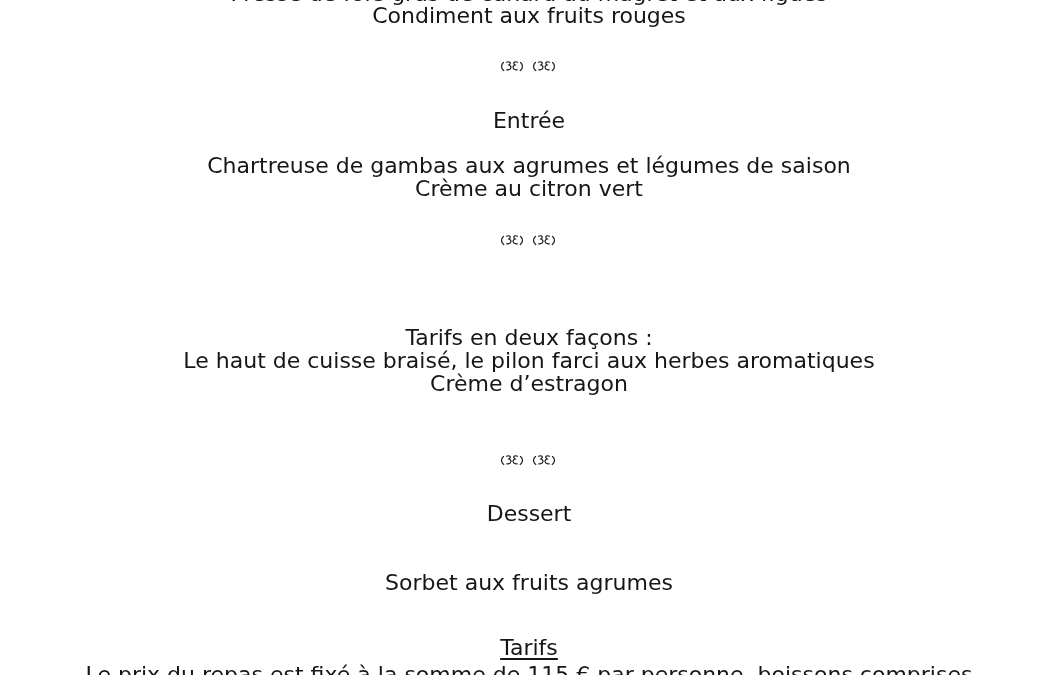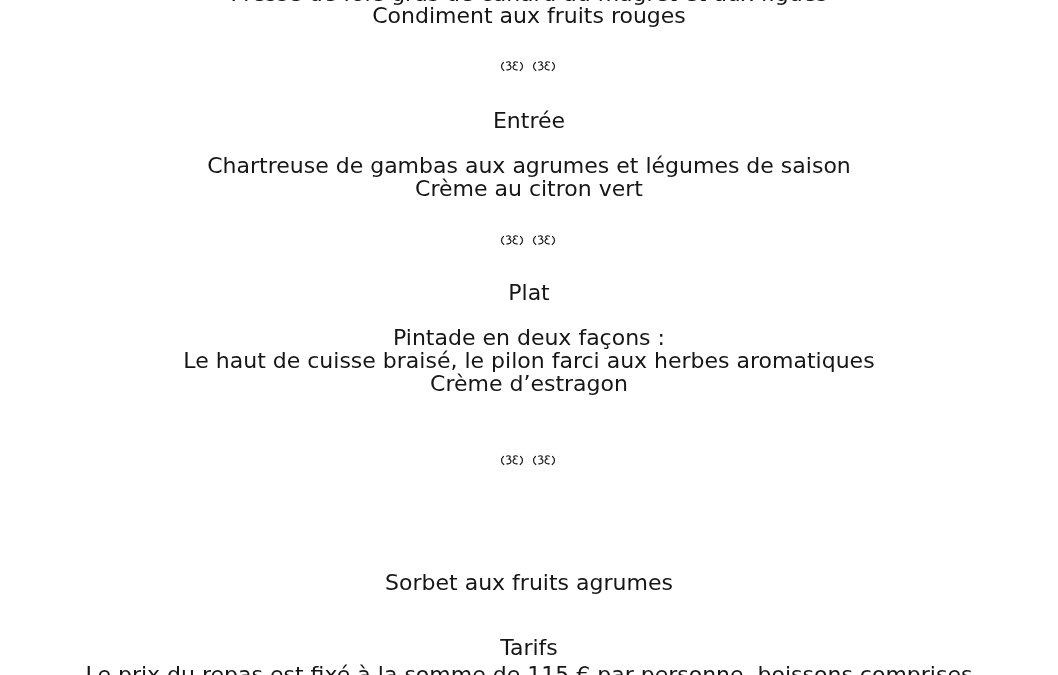--- a/index.html
+++ b/index.html
@@ -22,20 +22,21 @@
     text-align: center;
     font-size: 22px;
     line-height: 20px;
     color: #161616;
     white-space: nowrap;
   }
   .heading {
     
   }
   .underlined {
+    text-decoration: underline;
     text-underline-offset: 3px;
   }
   .divider {
     position: absolute;
     left: calc(50% - 29px);
     width: 58px;
     height: 13px;
   }
   .divider path, .divider circle {
     fill: none;
@@ -80,39 +81,39 @@
       <path d="M20.5,2.5 C23.2,4.5 23.2,8.5 20.2,10.5"></path>
     </g>
     <g transform="translate(32,0)">
       <path d="M3.5,2.5 C0.8,4.5 0.8,8.5 3.8,10.5"></path>
       <path d="M6.5,2.2 C10,0.8 11.5,3.2 8.8,5 C12.2,5.6 11.6,10.4 6.8,9.8"></path>
       <path d="M17.5,2.2 C14,0.8 12.5,3.2 15.2,5 C11.8,5.6 12.4,10.4 17.2,9.8"></path>
       <path d="M20.5,2.5 C23.2,4.5 23.2,8.5 20.2,10.5"></path>
     </g>
   </svg>
 
-  <div class="line heading" style="top:283px">Plat</div>
-  <div class="line" style="top:328px">Pintade en deux façons :</div>
+  <div class="line" style="top:328px">Tarifs en deux façons :</div>
   <div class="line" style="top:351px">Le haut de cuisse braisé, le pilon farci aux herbes aromatiques</div>
   <div class="line" style="top:374px">Crème d’estragon</div>
 
   <svg class="divider" style="top:454px" viewBox="0 0 58 13">
     <g>
       <path d="M3.5,2.5 C0.8,4.5 0.8,8.5 3.8,10.5"></path>
       <path d="M6.5,2.2 C10,0.8 11.5,3.2 8.8,5 C12.2,5.6 11.6,10.4 6.8,9.8"></path>
       <path d="M17.5,2.2 C14,0.8 12.5,3.2 15.2,5 C11.8,5.6 12.4,10.4 17.2,9.8"></path>
       <path d="M20.5,2.5 C23.2,4.5 23.2,8.5 20.2,10.5"></path>
     </g>
     <g transform="translate(32,0)">
       <path d="M3.5,2.5 C0.8,4.5 0.8,8.5 3.8,10.5"></path>
       <path d="M6.5,2.2 C10,0.8 11.5,3.2 8.8,5 C12.2,5.6 11.6,10.4 6.8,9.8"></path>
       <path d="M17.5,2.2 C14,0.8 12.5,3.2 15.2,5 C11.8,5.6 12.4,10.4 17.2,9.8"></path>
       <path d="M20.5,2.5 C23.2,4.5 23.2,8.5 20.2,10.5"></path>
     </g>
   </svg>
 
+  <div class="line heading" style="top:504px">Dessert</div>
   <div class="line" style="top:573px">Sorbet aux fruits agrumes</div>
 
   <div class="line heading underlined" style="top:638px">Tarifs</div>
 
   <div class="line" style="top:665px">Le prix du repas est fixé à la somme de 115 € par personne, boissons comprises</div>
 
 </div>
 
 </body></html>

